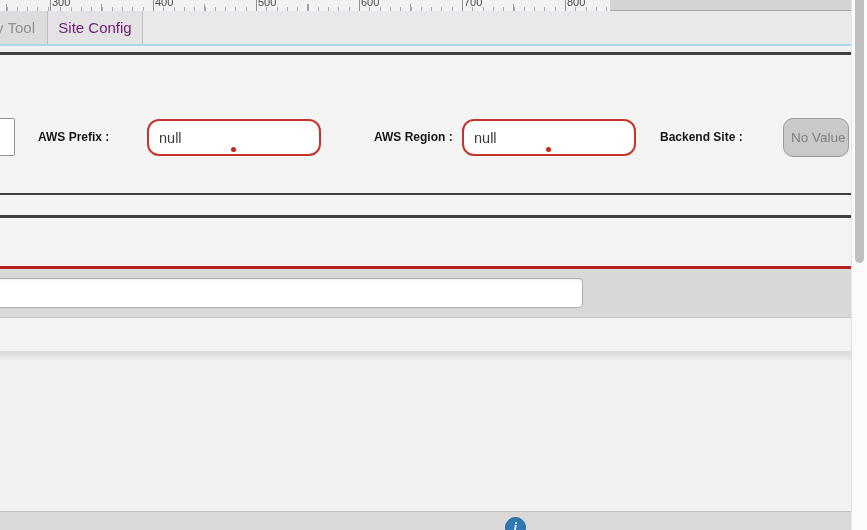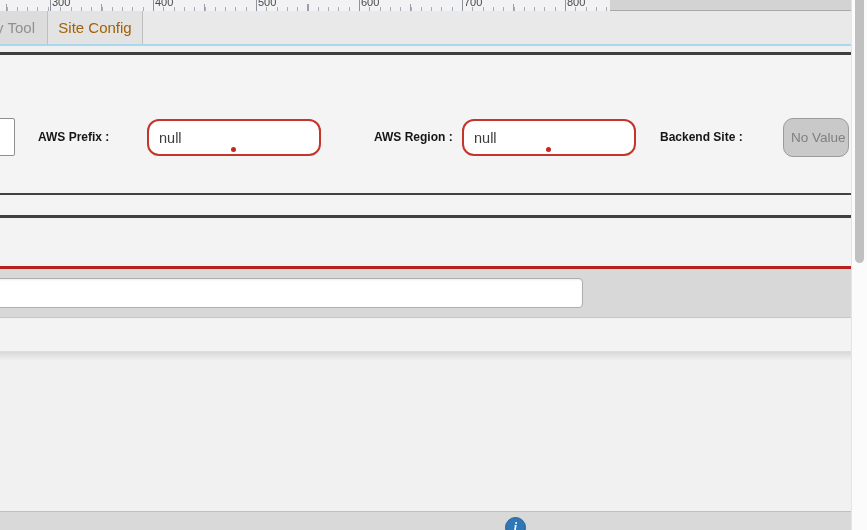--- a/index.html
+++ b/index.html
@@ -35,21 +35,21 @@
   }
   .tab {
     position:absolute; top:0; height:33px; line-height:33px; font-size:15px;
   }
   .tab-tool {
     left:-34px; width:82px; background:#dcdcdc; border-right:1px solid #bfbfbf;
     color:#8f9094; text-align:right; padding-right:12px;
   }
   .tab-site-config {
     left:48px; width:95px; background:#e3e3e3; border-right:1px solid #bfbfbf;
-    color:#a16207; text-align:center;
+    color:#701a75; text-align:center;
   }
   
   .strip1   { position:absolute; left:0; top:46px;  width:851px; height:6px;  background:#f0f0f0; }
   .dark1    { position:absolute; left:0; top:52px;  width:851px; height:3px;  background:#3e3e3e; }
   .form-sec { position:absolute; left:0; top:55px;  width:851px; height:138px; background:#f4f4f4; }
   .dark2    { position:absolute; left:0; top:193px; width:851px; height:2px;  background:#414141; }
   .strip2   { position:absolute; left:0; top:195px; width:851px; height:20px; background:#f4f4f4; }
   .dark3    { position:absolute; left:0; top:215px; width:851px; height:3px;  background:#414141; }
   .area2    { position:absolute; left:0; top:218px; width:851px; height:48px; background:#f3f3f3; }
   .redline  { position:absolute; left:0; top:266px; width:851px; height:3px;  background:#b7211d; }

